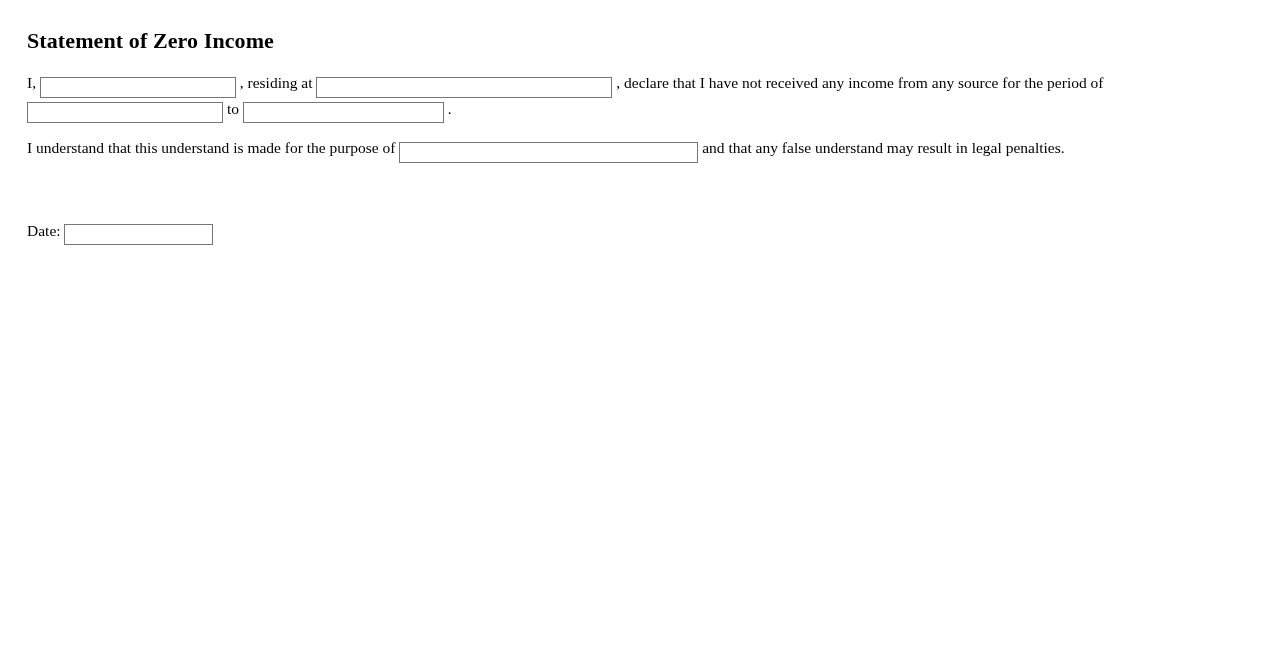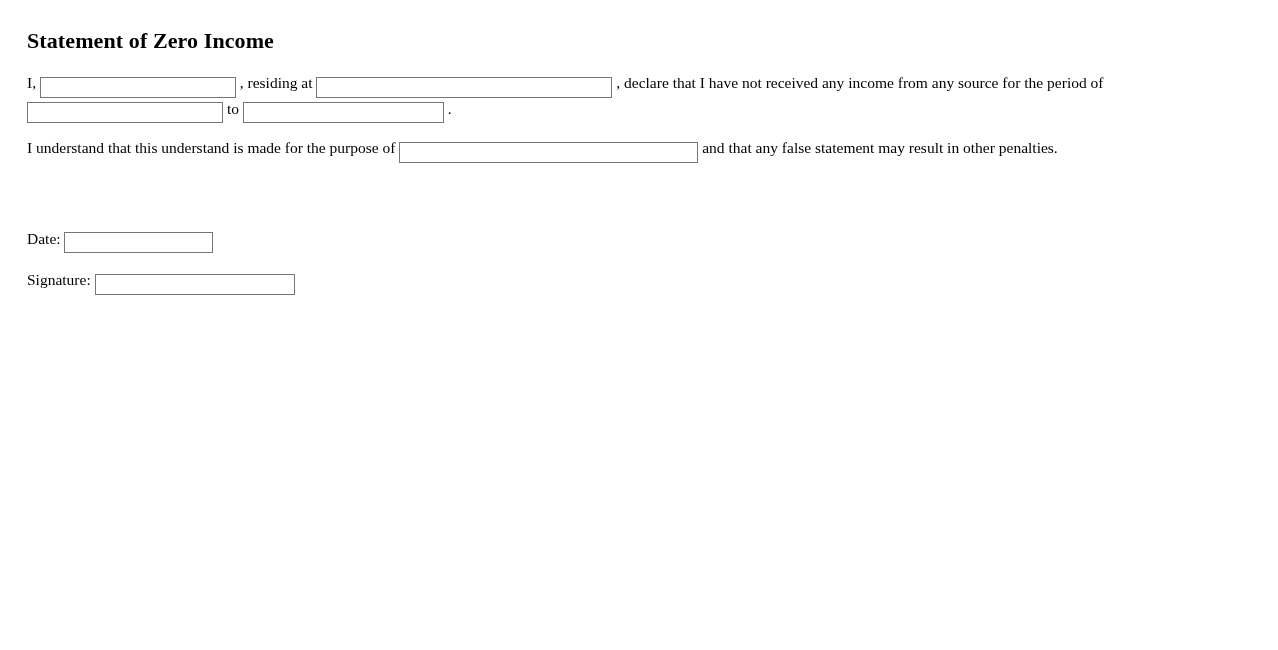--- a/index.html
+++ b/index.html
@@ -55,21 +55,21 @@
   .w-date2  { width: 195px; }
   .w-purpose{ width: 293px; }
   .w-dateline { width: 143px; }
   .w-sig    { width: 194px; }
   .block-gap {
     height: 28px;
   }
   .line-row {
     font-size: 15.5px;
     line-height: 22px;
-    margin: 16px 0 16px 0;
+    margin: 8px 0 16px 0;
   }
 </style>
 </head>
 <body>
 
 <div class="page">
 
   <h1 class="doc-title">Statement of Zero Income</h1>
 
   <div class="para">
@@ -82,28 +82,24 @@
     <input class="fld w-date1" type="text" placeholder="" style="">
     <span class="txt">to</span>
     <input class="fld w-date2" type="text" placeholder="" style="">
     <span class="txt">.</span>
   </div>
 
 
   <div class="para spaced">
     <span class="txt">I understand that this understand is made for the purpose of</span>
     <input class="fld w-purpose" type="text" placeholder="" style="">
-    <span class="txt">and that any false statement may result in other penalties.</span>
+    <span class="txt">and that any false understand may result in legal penalties.</span>
   </div>
 
   <div class="block-gap"></div>
 
   <div class="line-row">
     <span class="txt">Date:</span>
     <input class="fld w-dateline" type="text" placeholder="" style="">
   </div>
 
-  <div class="line-row">
-    <span class="txt">Signature:</span>
-    <input class="fld w-sig" type="text" placeholder="" style="">
-  </div>
 
 </div>
 
 </body></html>

